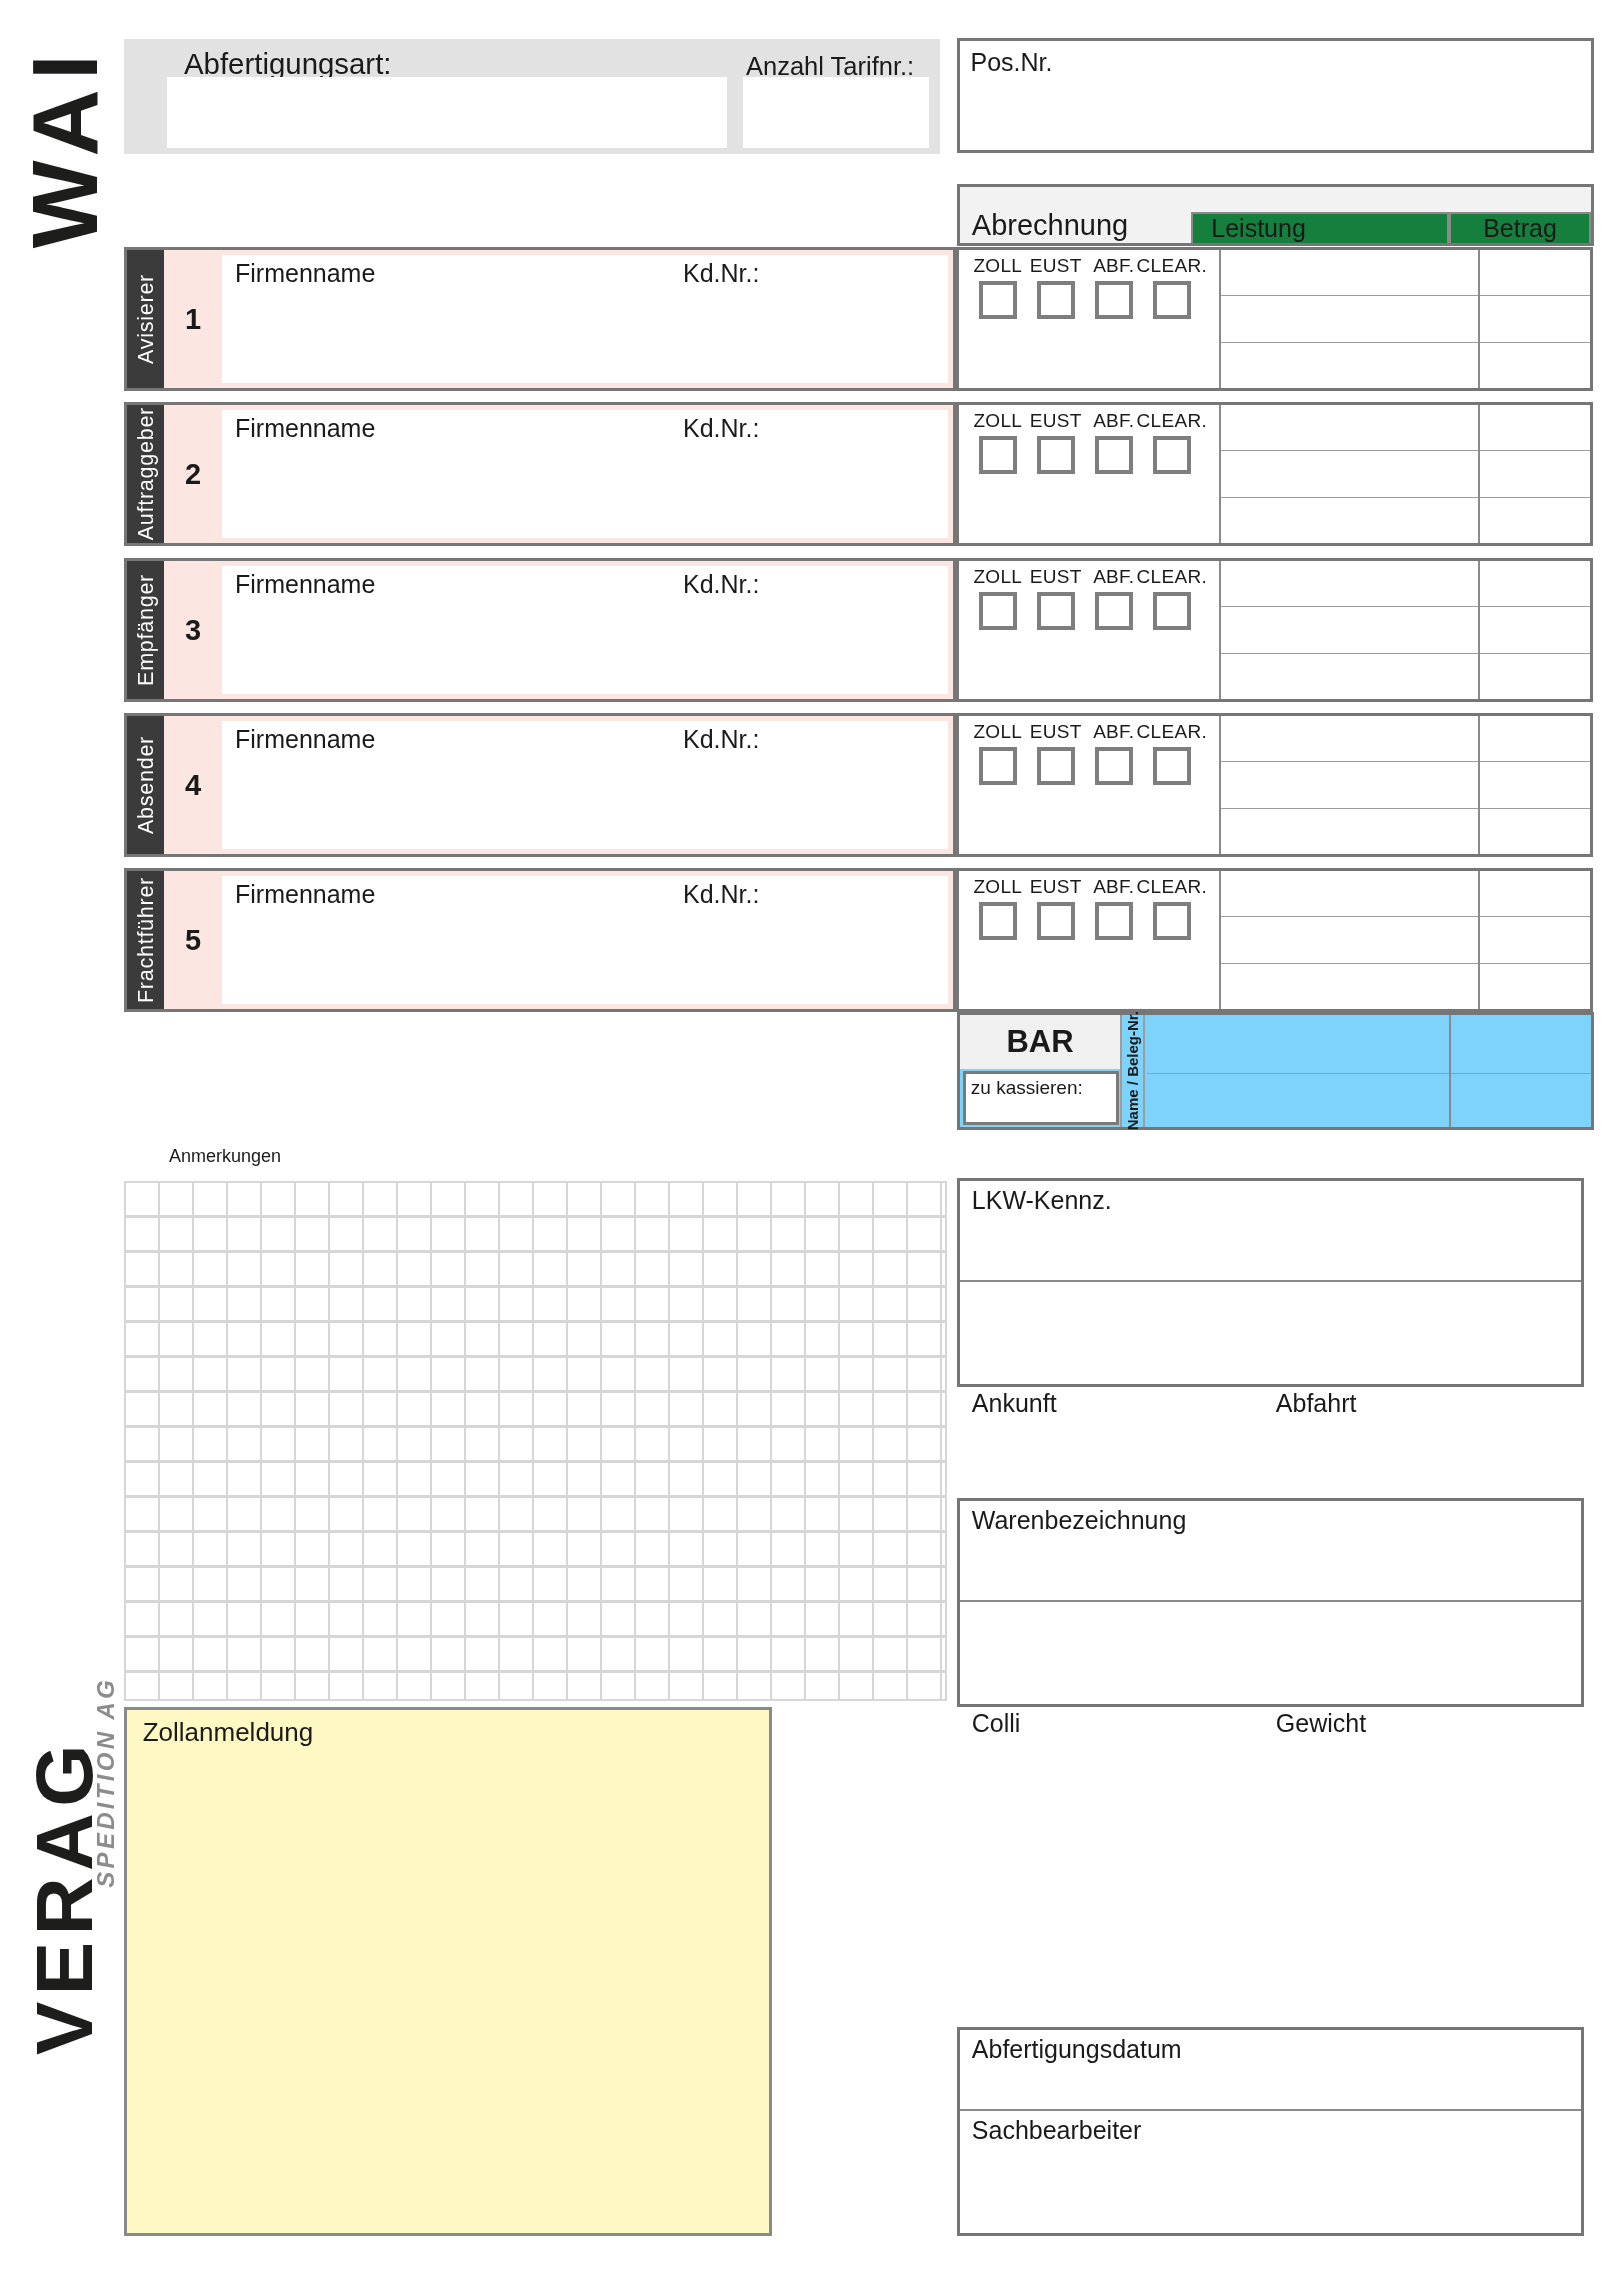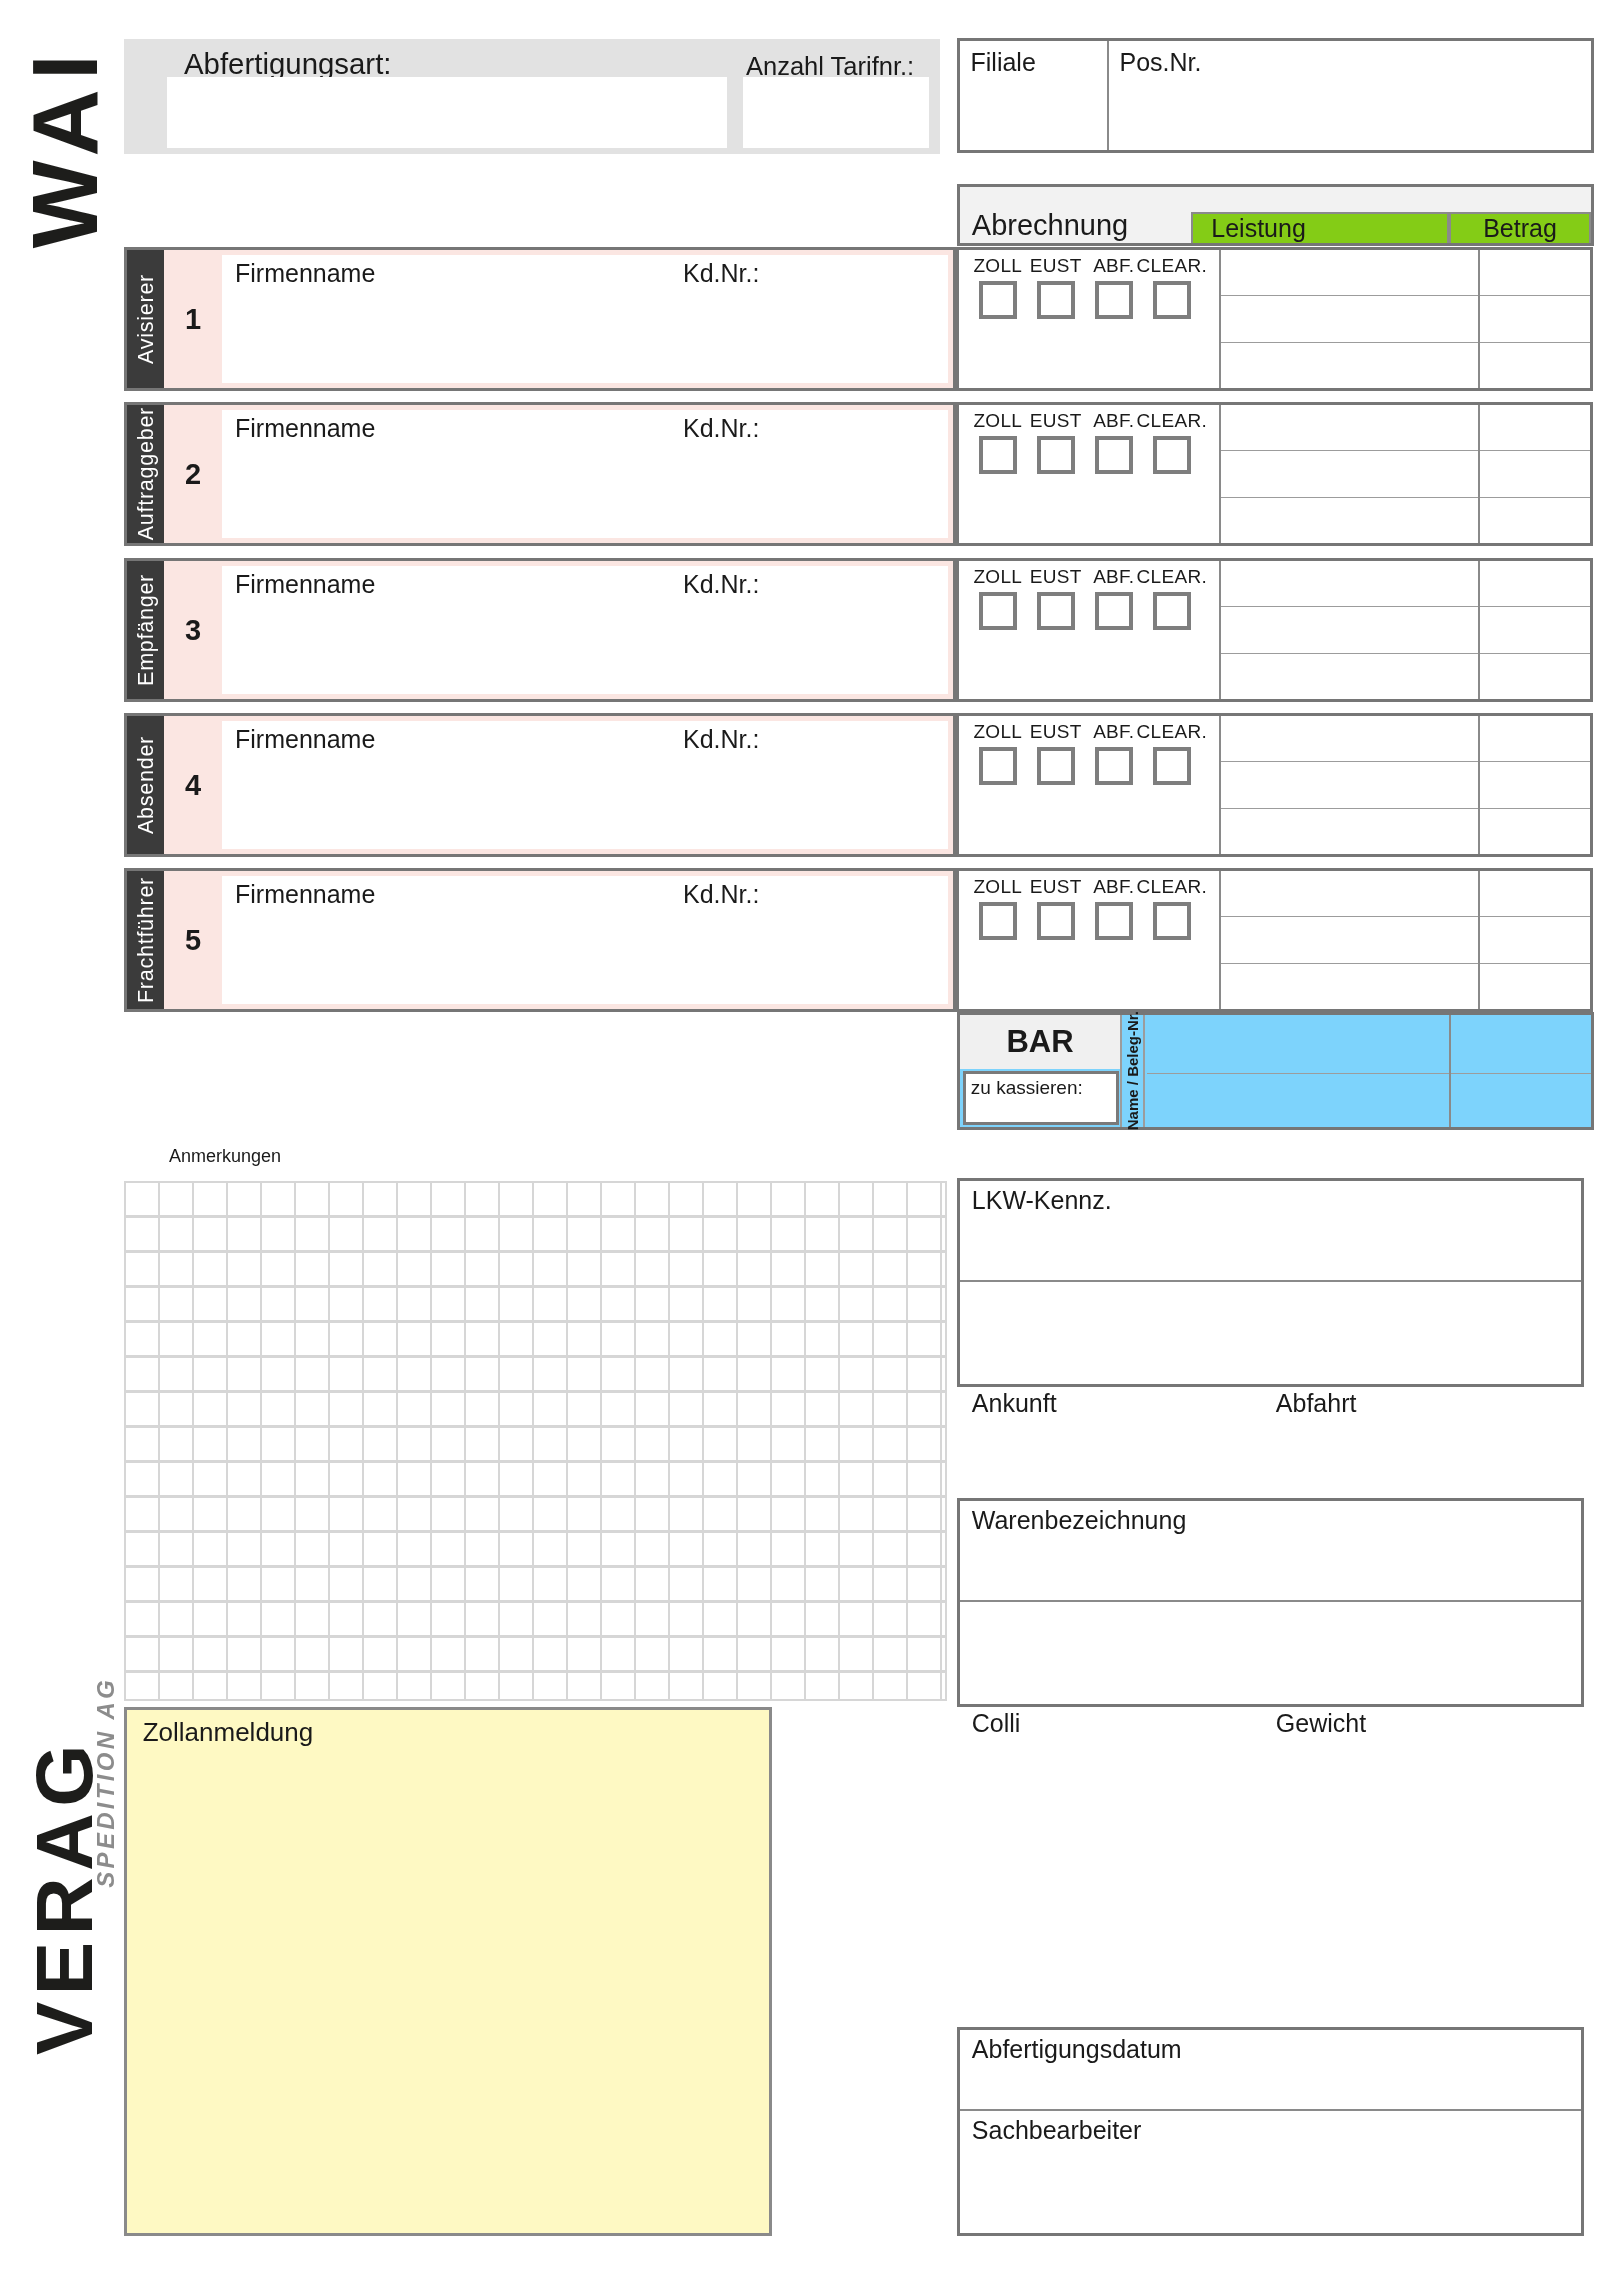--- a/index.html
+++ b/index.html
@@ -25,21 +25,21 @@
   
   .refbox{left:957px;top:38px;width:637px;height:115px;border:3.9px solid #767676;background:#fff;box-sizing:border-box;display:flex;}
   .refbox .cell{position:relative;box-sizing:border-box;}
   .refbox .c1{width:149px;border-right:2px solid #8a8a8a;}
   .refbox .c2{flex:1;}
   .cell-label{position:absolute;left:10.5px;top:6.5px;font-size:25px;}
 
   
   .abrhead{left:957px;top:184px;width:637px;height:62px;border:3.9px solid #767676;background:#f2f2f2;box-sizing:border-box;}
   .abrtitle{left:11.8px;top:22px;font-size:29px;}
-  .hdrcell{position:absolute;bottom:0;height:31px;background:#84cc16;border:2px solid #8a8a8a;border-bottom:none;box-sizing:border-box;display:flex;align-items:center;font-size:25px;}
+  .hdrcell{position:absolute;bottom:0;height:31px;background:#15803d;border:2px solid #8a8a8a;border-bottom:none;box-sizing:border-box;display:flex;align-items:center;font-size:25px;}
   .hdr-leistung{left:231px;width:258px;padding-left:18.3px;}
   .hdr-betrag{left:489px;right:0;justify-content:center;}
 
   
   .band{position:absolute;left:124px;width:1469px;height:144px;}
   .party-card{position:absolute;left:0;top:0;width:832px;height:144px;border:3.3px solid #767676;background:#fbe6e2;box-sizing:border-box;}
   .band-tab{position:absolute;left:0;top:0;bottom:0;width:37px;background:#3b3b3b;display:flex;align-items:center;justify-content:center;}
   .band-tab span{color:#ffffff;font-size:21.6px;letter-spacing:0.7px;}
   .party-number{position:absolute;left:37px;top:0;bottom:0;width:58px;display:flex;align-items:center;justify-content:center;font-size:29px;font-weight:700;}
   .firm-box{position:absolute;left:95px;top:5.2px;right:5.2px;bottom:5.2px;background:#ffffff;}
@@ -108,23 +108,20 @@
 </div>
 
 <div class="abs topband">
   <div class="abs lbl-abfart">Abfertigungsart:</div>
   <div class="abs lbl-anzahl">Anzahl Tarifnr.:</div>
   <div class="abs inp-a"></div>
   <div class="abs inp-b"></div>
 </div>
 
 <div class="abs refbox">
-  <div class="cell c1">
-    <span class="cell-label">Filiale</span>
-  </div>
   <div class="cell c2">
     <span class="cell-label">Pos.Nr.</span>
   </div>
 </div>
 
 <div class="abs abrhead">
   <div class="abs abrtitle">Abrechnung</div>
   <div class="hdrcell hdr-leistung">Leistung</div>
   <div class="hdrcell hdr-betrag">Betrag</div>
 </div>

